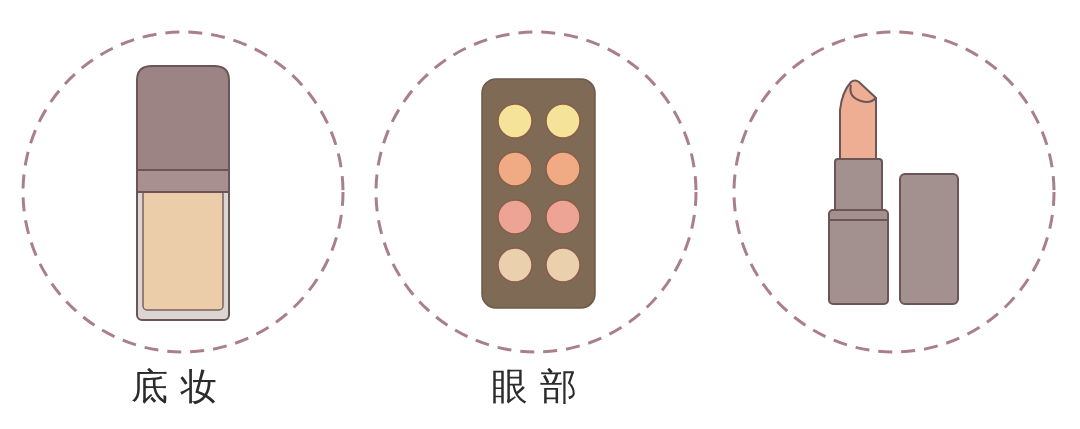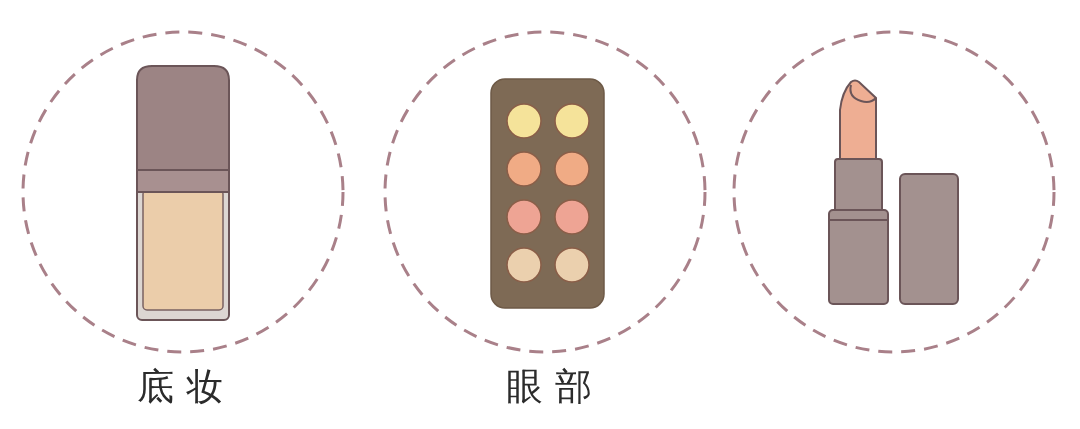--- a/index.html
+++ b/index.html
@@ -3,21 +3,21 @@
   <meta charset="utf-8">
   <style>
     html, body { margin: 0; padding: 0; }
     body {
       width: 1080px; height: 429px; overflow: hidden;
       background: #ffffff;
       position: relative;
       font-family: "DejaVu Sans", sans-serif;
     }
     .panel {
-      position: absolute; top: 0; width: 360px; height: 333px; padding-left: 12px;
+      position: absolute; top: 0; width: 360px; height: 333px;
     }
     .panel svg { position: absolute; left: 0; top: 0; }
     .label {
       position: absolute; top: 368px; left: 0; width: 100%;
       text-align: center;
       font-size: 37px; font-weight: 300;
       letter-spacing: 12px;
       color: #2b2b2b;
       line-height: 1;
     }
@@ -33,21 +33,21 @@
 
     <rect x="143" y="190" width="80" height="120" rx="4" fill="#ebcdaa" stroke="#7a6262" stroke-width="1.5"></rect>
 
     <rect x="137" y="170" width="92" height="22" fill="#a89090" stroke="#6b5558" stroke-width="2"></rect>
 
     <path d="M137 170 L137 80 Q137 66 152 66 L214 66 Q229 66 229 80 L229 170 Z" fill="#9c8484" stroke="#6b5558" stroke-width="2"></path>
   </svg>
   <div class="label">底妆</div>
 </div>
 
-<div class="panel" style="left:369px;">
+<div class="panel" style="left:360px;">
   <svg width="360" height="429" viewBox="0 0 360 429">
     <circle cx="176" cy="192" r="160" fill="none" stroke="#a98089" stroke-width="3" stroke-dasharray="14 9"></circle>
     <rect x="122" y="79" width="113" height="229" rx="14" fill="#7e6a55" stroke="#6e5a47" stroke-width="1.5"></rect>
     <g stroke="#8a5e48" stroke-width="1.5">
       <circle cx="155" cy="121" r="17" fill="#f5e39a"></circle>
       <circle cx="203" cy="121" r="17" fill="#f5e39a"></circle>
       <circle cx="155" cy="169" r="17" fill="#f0ab85"></circle>
       <circle cx="203" cy="169" r="17" fill="#f0ab85"></circle>
       <circle cx="155" cy="217" r="17" fill="#eea494"></circle>
       <circle cx="203" cy="217" r="17" fill="#eea494"></circle>

